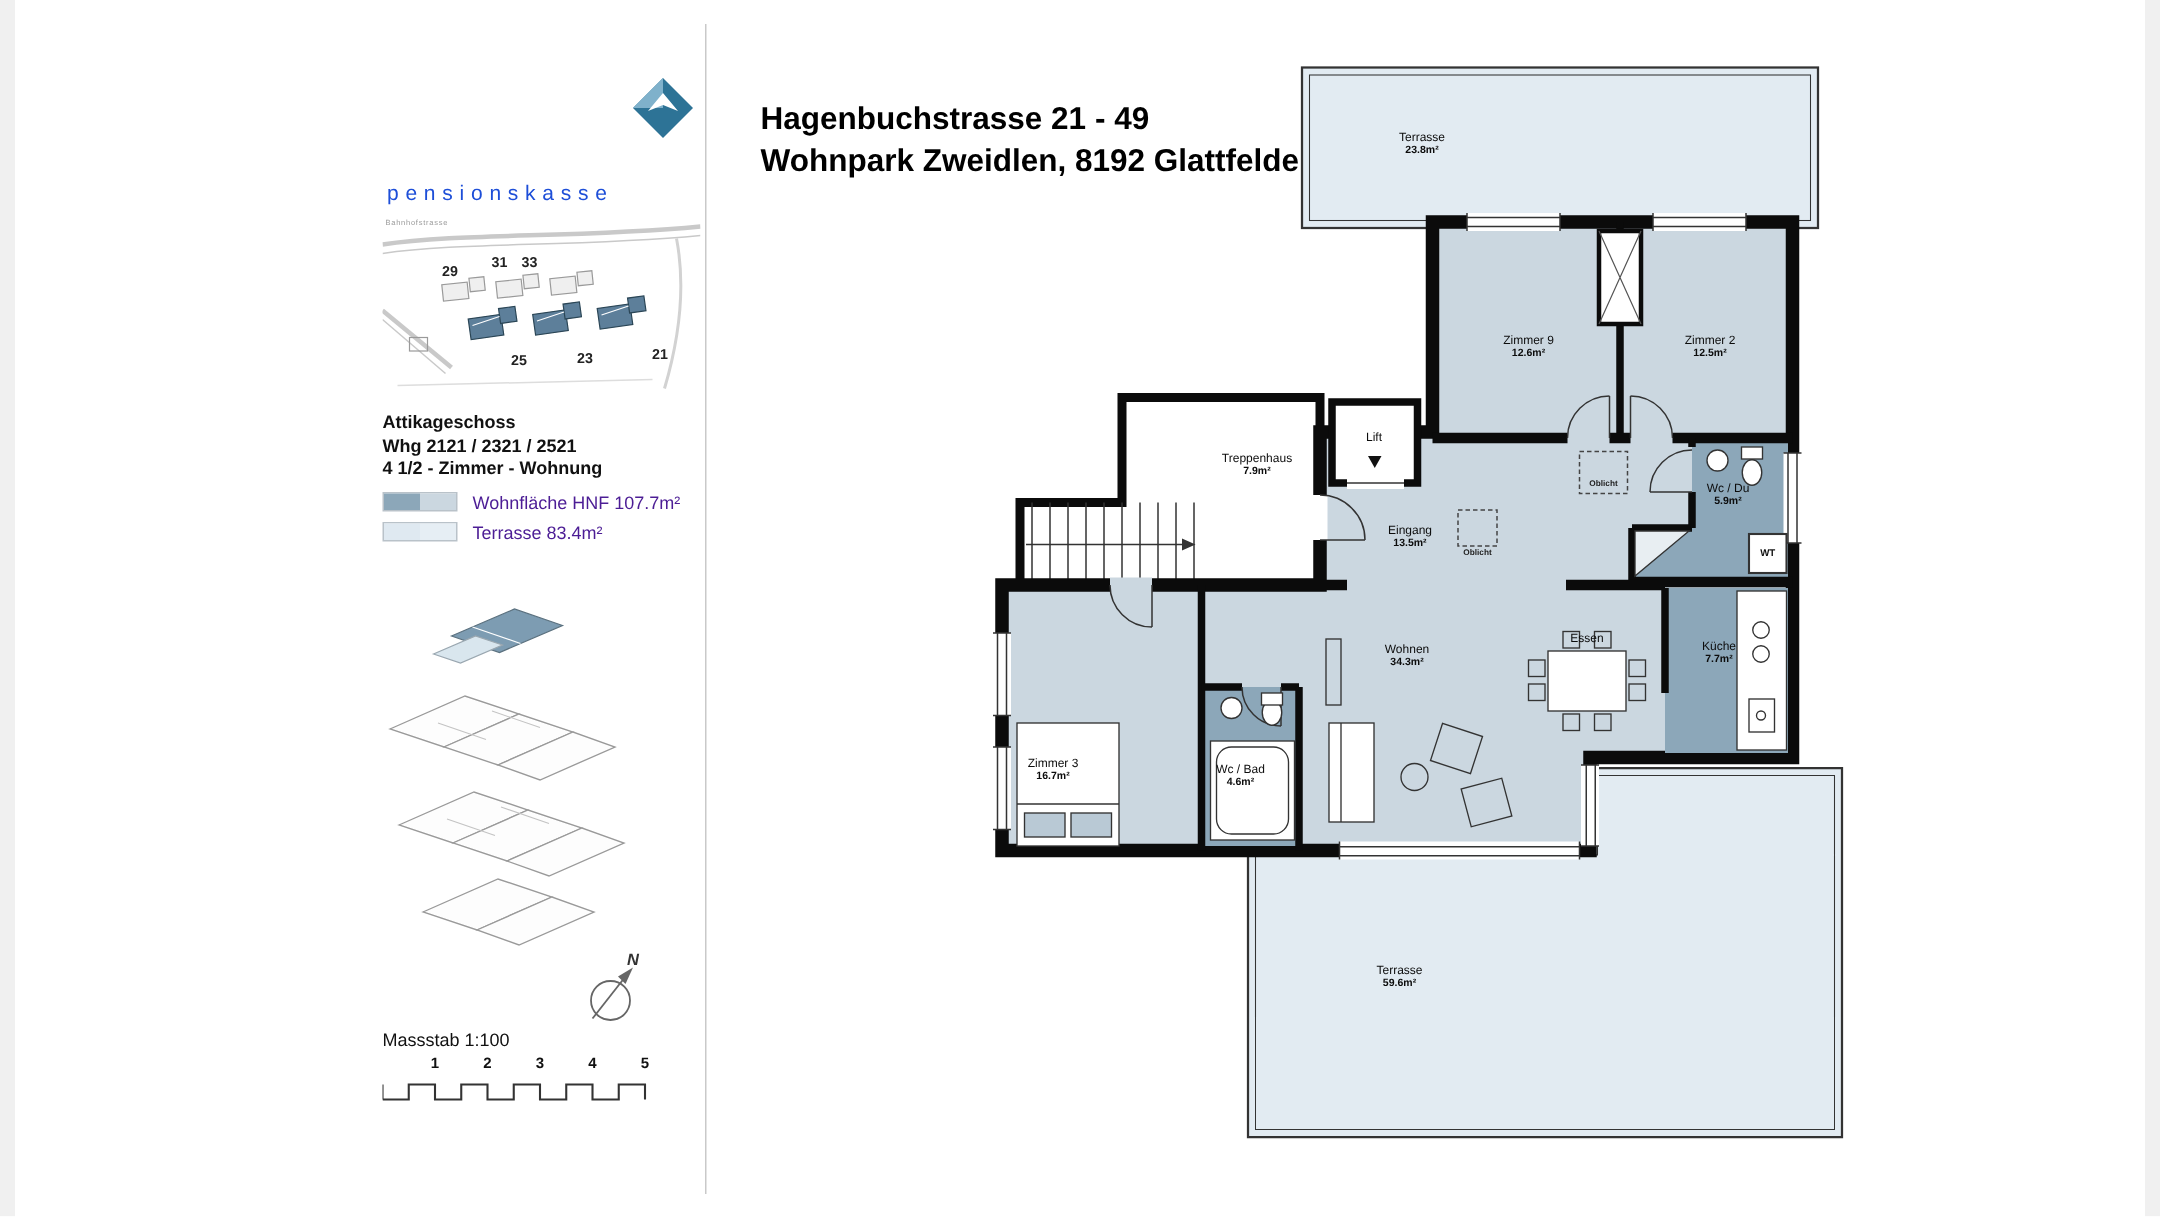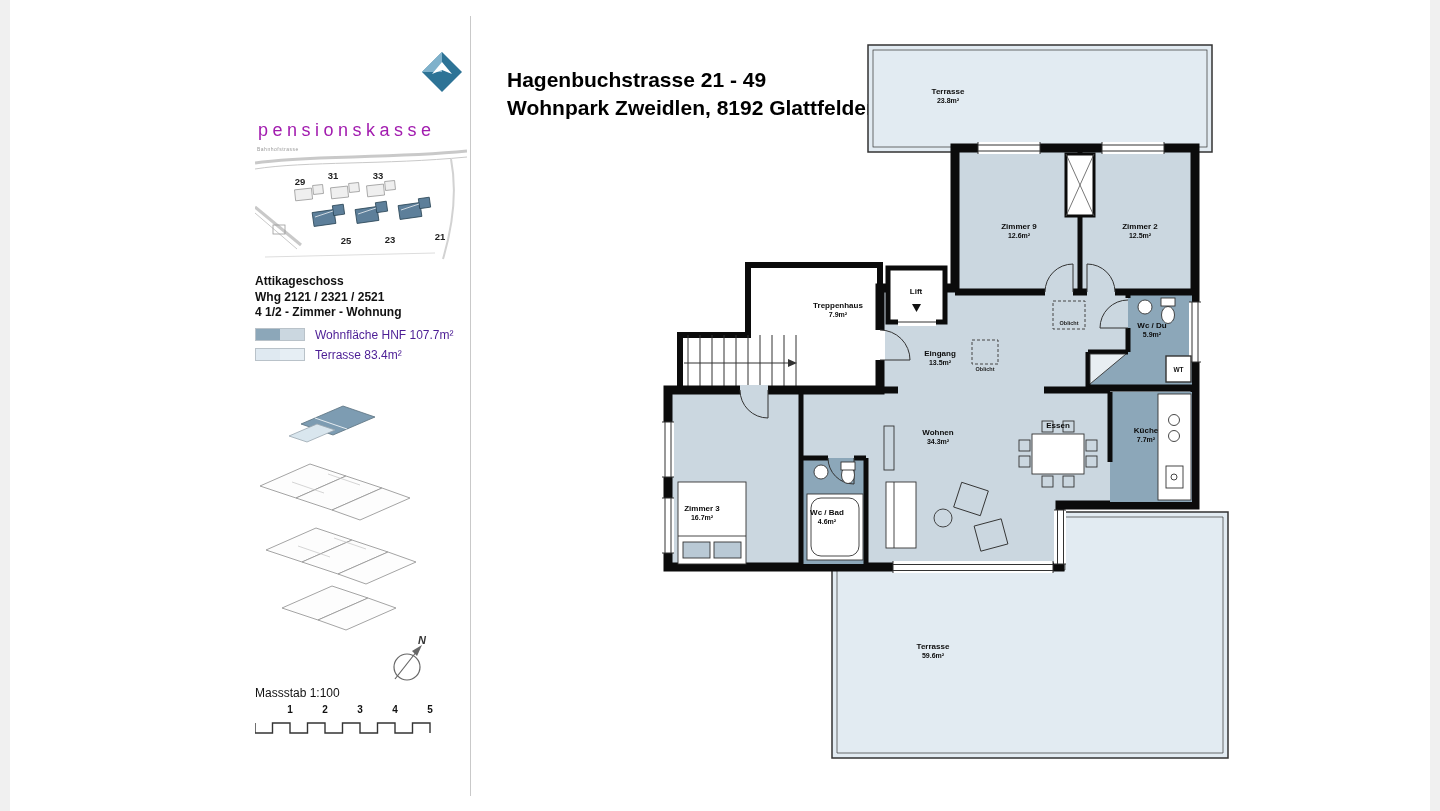--- a/index.html
+++ b/index.html
@@ -8,21 +8,21 @@
   .edge{position:absolute;top:0;bottom:0;width:10px;background:#f0f0f0;}
   .edge.left{left:0}.edge.right{right:0}
 
   
   .sidebar{position:absolute;left:0;top:0;width:470px;height:811px;}
   .divider{position:absolute;left:470px;top:16px;width:1px;height:780px;background:#c9c9c9;}
 
   .brand-name{position:absolute;left:256px;top:58px;font-size:48px;letter-spacing:12px;
               color:#8a939b;font-weight:400;}
   .brand-diamond{position:absolute;left:420px;top:50px;width:44px;height:44px;}
-  .brand-sub{position:absolute;left:258px;top:120px;font-size:18px;letter-spacing:4.5px;color:#a21caf;}
+  .brand-sub{position:absolute;left:258px;top:120px;font-size:14px;letter-spacing:4.5px;color:#1d4ed8;}
 
   .siteplan{position:absolute;left:255px;top:145px;width:212px;height:118px;}
   .siteplan svg{position:absolute;left:0;top:0;}
   .site-num{position:absolute;font-size:9.5px;font-weight:700;color:#222;width:20px;text-align:center;}
   .street{position:absolute;left:2px;top:1px;font-size:5px;color:#9a9a9a;letter-spacing:.5px;}
 
   .infoblock{position:absolute;left:255px;top:274px;font-size:12px;font-weight:700;line-height:15.5px;}
 
   .legend{position:absolute;left:255px;top:328px;}
   .legend-row{display:flex;align-items:center;height:13px;margin-bottom:7px;}
@@ -42,21 +42,21 @@
 
   
   .header{position:absolute;left:507px;top:66px;}
   .header .l1,.header .l2{font-size:21px;font-weight:700;line-height:28px;color:#000;}
 
   
   .plan{position:absolute;left:640px;top:30px;width:612px;height:745px;}
   .plan svg{position:absolute;left:0;top:0;}
   .rlabel{position:absolute;transform:translate(-50%,-50%);text-align:center;
           display:flex;flex-direction:column;line-height:1.2;white-space:nowrap;}
-  .rname{font-size:8px;font-weight:700;color:#0c0c0c;}
+  .rname{font-size:8px;font-weight:400;color:#0c0c0c;}
   .rarea{font-size:7px;font-weight:600;color:#0c0c0c;}
   .tinylabel{position:absolute;transform:translate(-50%,-50%);font-size:5.5px;font-weight:600;color:#222;white-space:nowrap;}
   .wtlabel{position:absolute;transform:translate(-50%,-50%);font-size:6.5px;font-weight:700;color:#111;}
 </style>
 </head>
 <body>
 
 <div class="page">
   <div class="edge left"></div>
   <div class="edge right"></div>
@@ -99,21 +99,21 @@
         </g>
         <g stroke="#ffffff" stroke-width="0.7">
           <path d="M60,72 L78,66"></path>
             <path d="M103,69 L121,63"></path>
             <path d="M146,65 L164,59"></path>
         </g>
       </svg>
       <span class="street">Bahnhofstrasse</span>
       <span class="site-num" style="left:35px;top:31px">29</span>
       <span class="site-num" style="left:68px;top:25px">31</span>
-      <span class="site-num" style="left:113px;top:25px">33</span>
+      <span class="site-num" style="left:88px;top:25px">33</span>
       <span class="site-num" style="left:81px;top:90px">25</span>
       <span class="site-num" style="left:125px;top:89px">23</span>
       <span class="site-num" style="left:175px;top:86px">21</span>
     </div>
 
     <div class="infoblock">
       <div>Attikageschoss</div>
       <div>Whg 2121 / 2321 / 2521</div>
       <div>4 1/2 - Zimmer - Wohnung</div>
     </div>

